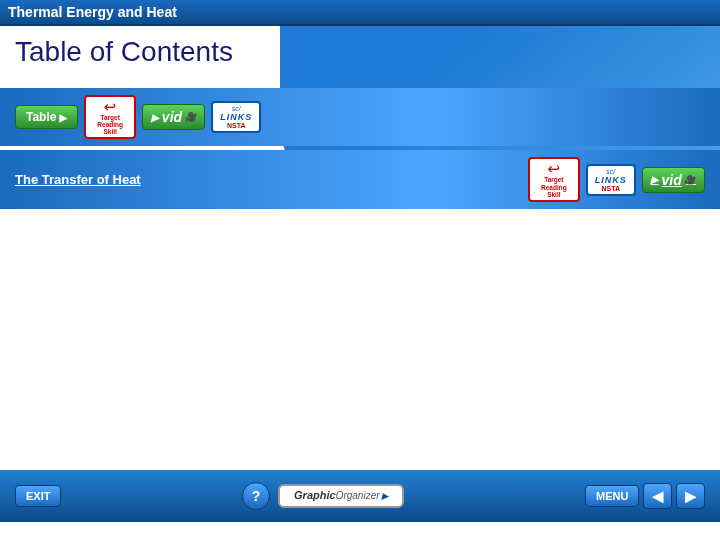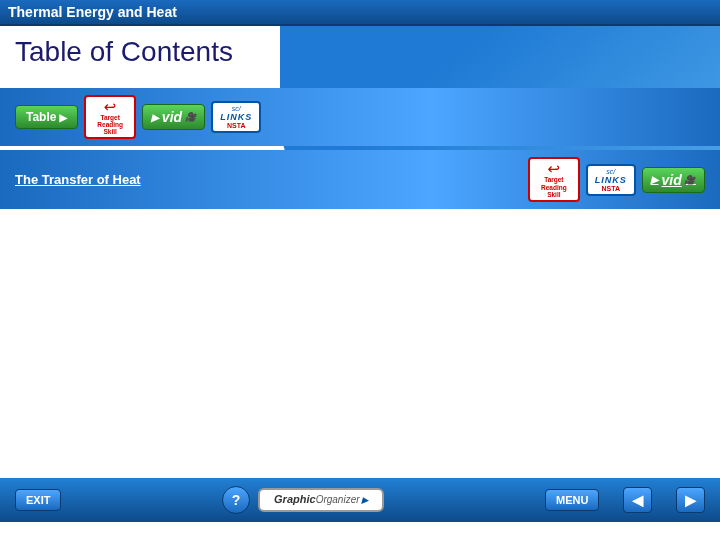--- a/index.html
+++ b/index.html
@@ -120,21 +120,21 @@
           <span style="font-size:10px;">▶</span>
           <span style="font-size:14px; font-style:italic; font-weight:bold;">vid</span>
           <span style="font-size:9px;">🎥</span>
         </button>
       </div>
     </div>
   </div>
 
   <div style="height: 280px; background: white; position:relative; z-index:1;"></div>
 
-  <div style="position:absolute; bottom:0; left:0; right:0; height:44px;
+  <div style="position:absolute; bottom:0; left:0; right:0; height:52px;
               background: linear-gradient(to bottom, #2280d4, #0d4a8a);
               display:flex; align-items:center; justify-content:space-between;
               padding: 0 15px; z-index:10;">
 
     <button style="background: linear-gradient(to bottom, #4da6ff, #1a6abf);
                    color: white; border: 1px solid #0a3a6e; border-radius: 4px;
                    padding: 4px 10px; font-size: 11px; font-weight: bold; cursor: pointer;">
       <span>EXIT</span>
     </button>
 
@@ -150,21 +150,21 @@
                      padding: 3px 14px; cursor: pointer; display:flex; flex-direction:row;
                      align-items:center; line-height:1.2;">
         <span style="font-size:11px; font-style:italic; font-weight:bold; color:#333;">Graphic</span>
         <span style="font-size:10px; font-style:italic; color:#555; display:flex; align-items:center; gap:2px;">
           <span>Organizer</span>
           <span style="color:#0055aa; font-size:9px;">▶</span>
         </span>
       </button>
     </div>
 
-    <div style="display:flex; align-items:center; gap:24px;">
+    <div style="display:flex; align-items:center; gap:4px;">
       <button style="background: linear-gradient(to bottom, #4da6ff, #1a6abf);
                      color: white; border: 1px solid #0a3a6e; border-radius: 4px;
                      padding: 4px 10px; font-size: 11px; font-weight: bold; cursor: pointer;">
         <span>MENU</span>
       </button>
 
       <button style="background: linear-gradient(to bottom, #4da6ff, #1a6abf);
                      color: white; border: 1px solid #0a3a6e; border-radius: 4px;
                      padding: 4px 8px; font-size: 14px; font-weight: bold; cursor: pointer;">
         <span>◀</span>

